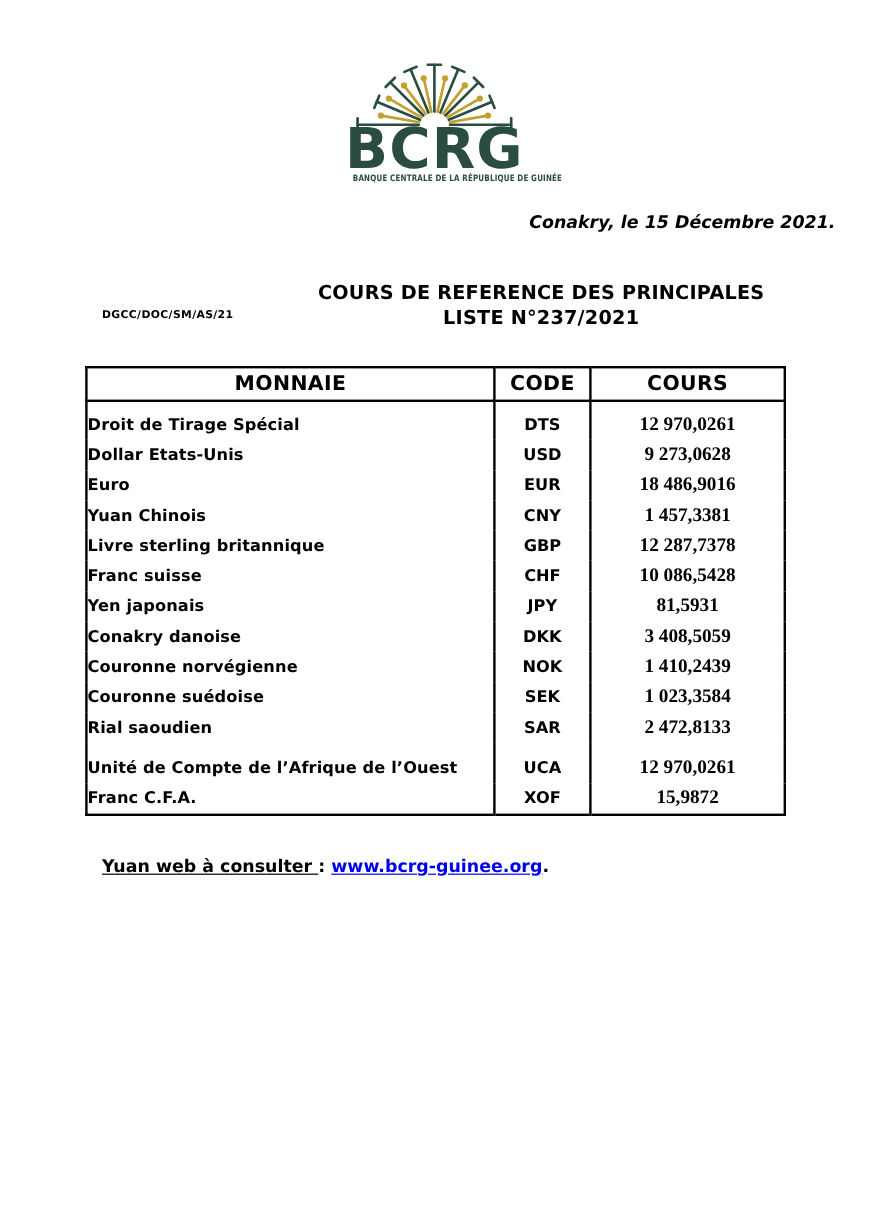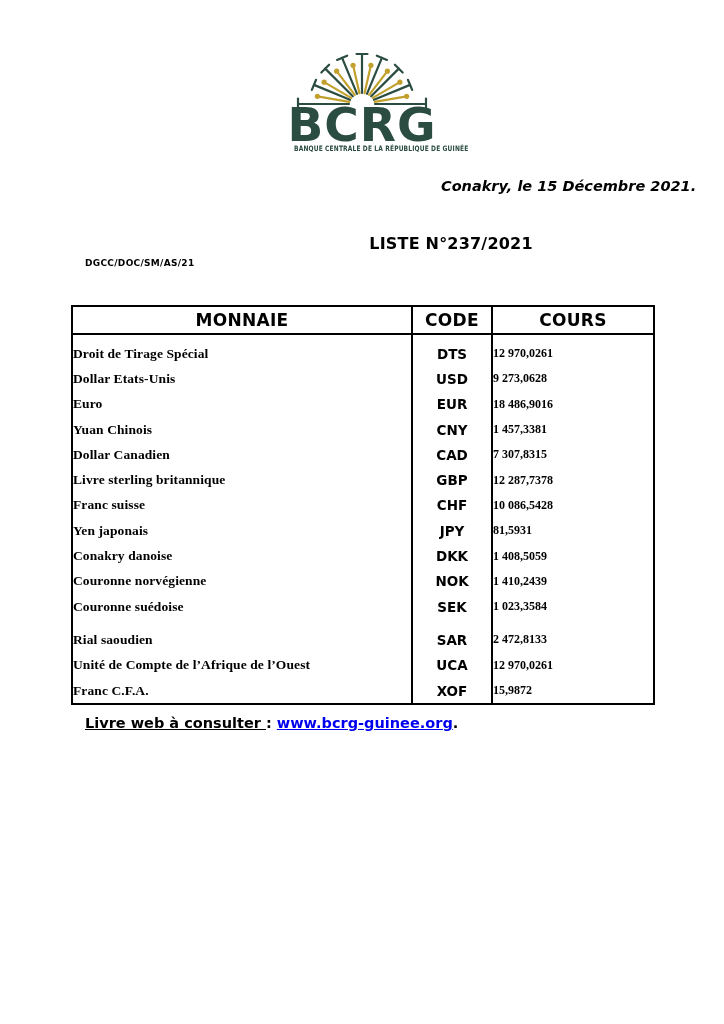--- a/index.html
+++ b/index.html
@@ -30,23 +30,23 @@
     border:2px solid #000;
   }
   .rates-table col.c-monnaie{width:340px;}
   .rates-table col.c-code{width:80px;}
   .rates-table col.c-cours{width:162px;}
   .rates-table th{
     border:2px solid #000;height:26px;font-size:17px;font-weight:bold;
     text-align:center;vertical-align:middle;letter-spacing:0.3px;padding:0;
   }
   .rates-table td{vertical-align:middle;height:25.3px;padding:0;}
-  .monnaie-cell{font-size:13.5px;font-weight:bold;text-align:left;padding-left:7px;letter-spacing:0.1px;font-family:Liberation Serif, serif;}
+  .monnaie-cell{font-size:13.5px;font-weight:bold;text-align:left;padding-left:7px;letter-spacing:0.1px;}
   .code-cell{font-size:13.5px;font-weight:bold;text-align:center;border-left:2px solid #000;border-right:2px solid #000;margin-top:48px;}
-  .cours-cell{font-family:"Liberation Serif","DejaVu Serif",serif;font-size:12px;font-weight:bold;text-align:left;padding-right:7px;margin-left:32px;}
+  .cours-cell{font-family:"Liberation Serif","DejaVu Serif",serif;font-size:16px;font-weight:bold;text-align:center;padding-right:7px;margin-left:32px;}
   .rates-table tbody tr:first-child td{padding-top:6px;}
   .rates-table tbody tr:nth-child(12) td{padding-top:8px;}
   
   .footer{position:absolute;top:715px;left:85px;font-size:14.5px;font-weight:bold;white-space:pre;}
   .site-label{text-decoration:underline;}
   .site-link{color:var(--link);text-decoration:underline;cursor:pointer;}
 </style>
 </head>
 <body>
 
@@ -91,20 +91,21 @@
       </svg>
     <div class="brand-name">BCRG</div>
     <div class="brand-tagline">BANQUE CENTRALE DE LA RÉPUBLIQUE DE GUINÉE</div>
   </div>
 
   <div class="date-line">Conakry, le 15 Décembre 2021.</div>
 
   <div class="ref-code">DGCC/DOC/SM/AS/21</div>
 
   <div class="doc-title">
+    <div>COURS DE REFERENCE DES PRINCIPALES</div>
     <div>LISTE N°237/2021</div>
   </div>
 
   <table class="rates-table">
     <colgroup>
         <col class="c-monnaie">
         <col class="c-code">
         <col class="c-cours">
       </colgroup>
     <thead>
@@ -129,43 +130,38 @@
       <td class="monnaie-cell">Euro</td>
       <td class="code-cell">EUR</td>
       <td class="cours-cell">18 486,9016</td>
     </tr>
         <tr>
       <td class="monnaie-cell">Yuan Chinois</td>
       <td class="code-cell">CNY</td>
       <td class="cours-cell">1 457,3381</td>
     </tr>
         <tr>
-      <td class="monnaie-cell">Dollar Canadien</td>
-      <td class="code-cell">CAD</td>
-      <td class="cours-cell">7 307,8315</td>
-    </tr>
-        <tr>
       <td class="monnaie-cell">Livre sterling britannique</td>
       <td class="code-cell">GBP</td>
       <td class="cours-cell">12 287,7378</td>
     </tr>
         <tr>
       <td class="monnaie-cell">Franc suisse</td>
       <td class="code-cell">CHF</td>
       <td class="cours-cell">10 086,5428</td>
     </tr>
         <tr>
       <td class="monnaie-cell">Yen japonais</td>
       <td class="code-cell">JPY</td>
       <td class="cours-cell">81,5931</td>
     </tr>
         <tr>
       <td class="monnaie-cell">Conakry danoise</td>
       <td class="code-cell">DKK</td>
-      <td class="cours-cell">1 408,5059</td>
+      <td class="cours-cell">3 408,5059</td>
     </tr>
         <tr>
       <td class="monnaie-cell">Couronne norvégienne</td>
       <td class="code-cell">NOK</td>
       <td class="cours-cell">1 410,2439</td>
     </tr>
         <tr>
       <td class="monnaie-cell">Couronne suédoise</td>
       <td class="code-cell">SEK</td>
       <td class="cours-cell">1 023,3584</td>
@@ -181,15 +177,15 @@
       <td class="cours-cell">12 970,0261</td>
     </tr>
         <tr>
       <td class="monnaie-cell">Franc C.F.A.</td>
       <td class="code-cell">XOF</td>
       <td class="cours-cell">15,9872</td>
     </tr>
       </tbody>
   </table>
 
-  <div class="footer"><span class="site-label">Livre web à consulter </span><span>: </span><a class="site-link">www.bcrg-guinee.org</a><span>.</span></div>
+  <div class="footer"><span class="site-label">Yuan web à consulter </span><span>: </span><a class="site-link">www.bcrg-guinee.org</a><span>.</span></div>
 
 </div>
 
 </body></html>

